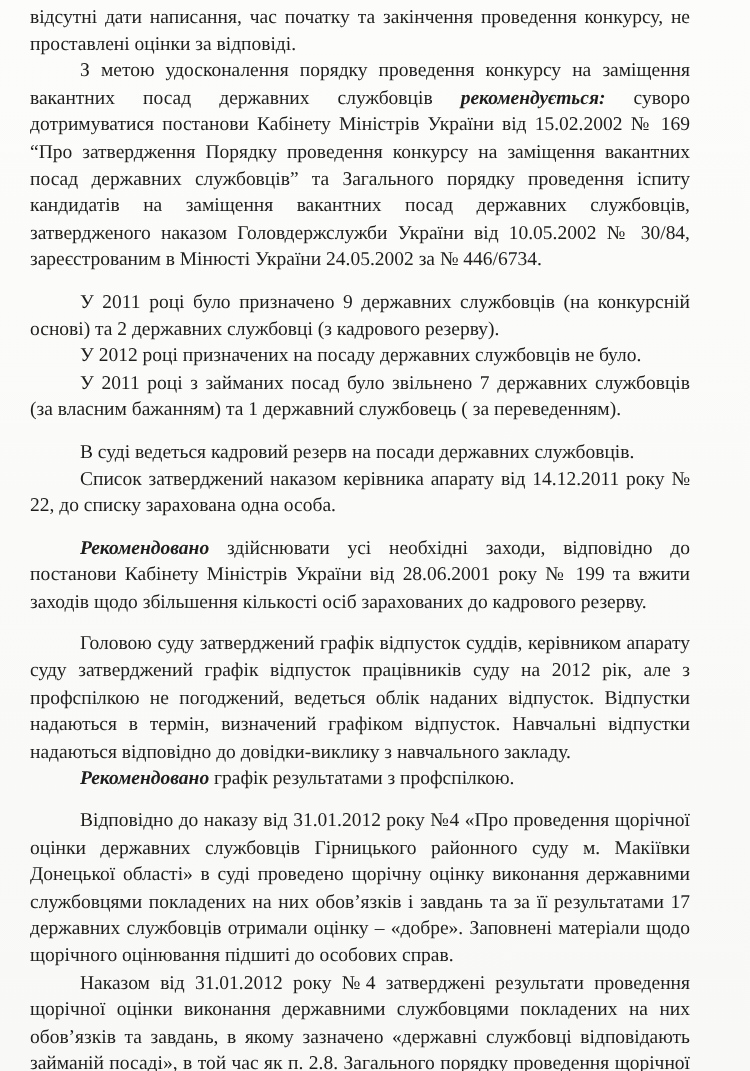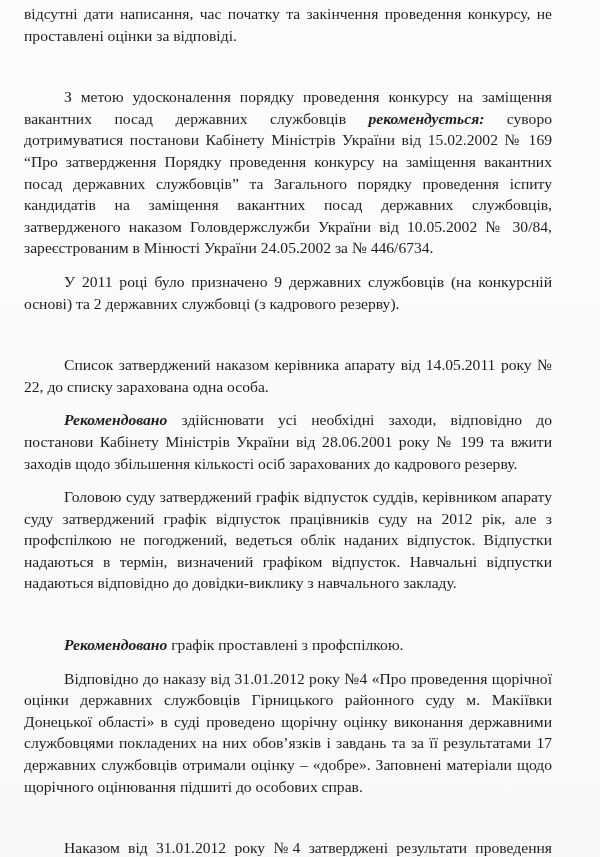--- a/index.html
+++ b/index.html
@@ -16,38 +16,41 @@
   }
   .text {
     position: absolute;
     left: 24px; top: 3px;
     width: 528px;
     font-size: 15.6px;
     line-height: 21.6px;
     text-align: justify;
   }
   .p { margin: 0; }
-  .ind { text-indent: 40px; margin-top: 40px; }
+  .ind { text-indent: 40px; }
   .gap { margin-top: 12px; }
   .bi { font-weight: bold; font-style: italic; }
 </style>
 </head>
 <body>
 
 <div class="page">
   <div class="text">
     <p class="p">відсутні дати написання, час початку та закінчення проведення конкурсу, не проставлені оцінки за відповіді.</p>
 
     <p class="p ind"><span>З метою удосконалення порядку проведення конкурсу на заміщення вакантних посад державних службовців </span><span class="bi">рекомендується:</span><span> суворо дотримуватися постанови Кабінету Міністрів України від 15.02.2002 № 169 “Про затвердження Порядку проведення конкурсу на заміщення вакантних посад державних службовців” та Загального порядку проведення іспиту кандидатів на заміщення вакантних посад державних службовців, затвердженого наказом Головдержслужби України від 10.05.2002 № 30/84, зареєстрованим в Мінюсті України 24.05.2002 за № 446/6734.</span></p>
 
     <p class="p ind gap">У 2011 році було призначено 9 державних службовців (на конкурсній основі) та 2 державних службовці (з кадрового резерву).</p>
+    <p class="p ind">У 2012 році призначених на посаду державних службовців не було.</p>
+    <p class="p ind">У 2011 році з займаних посад було звільнено 7 державних службовців (за власним бажанням) та 1 державний службовець ( за переведенням).</p>
 
-    <p class="p ind">Список затверджений наказом керівника апарату від 14.05.2011 року № 22, до списку зарахована одна особа.</p>
+    <p class="p ind gap">В суді ведеться кадровий резерв на посади державних службовців.</p>
+    <p class="p ind">Список затверджений наказом керівника апарату від 14.12.2011 року № 22, до списку зарахована одна особа.</p>
 
     <p class="p ind gap"><span class="bi">Рекомендовано</span><span> здійснювати усі необхідні заходи, відповідно до постанови Кабінету Міністрів України від 28.06.2001 року № 199 та вжити заходів щодо збільшення кількості осіб зарахованих до кадрового резерву.</span></p>
 
     <p class="p ind gap">Головою суду затверджений графік відпусток суддів, керівником апарату суду затверджений графік відпусток працівників суду на 2012 рік, але з профспілкою не погоджений, ведеться облік наданих відпусток. Відпустки надаються в термін, визначений графіком відпусток. Навчальні відпустки надаються відповідно до довідки-виклику з навчального закладу.</p>
-    <p class="p ind"><span class="bi">Рекомендовано</span><span> графік проставлені з профспілкою.</span></p>
+    <p class="p ind"><span class="bi">Рекомендовано</span><span> графік результатами з профспілкою.</span></p>
 
     <p class="p ind gap">Відповідно до наказу від 31.01.2012 року №4 «Про проведення щорічної оцінки державних службовців Гірницького районного суду м. Макіївки Донецької області» в суді проведено щорічну оцінку виконання державними службовцями покладених на них обов’язків і завдань та за її результатами 17 державних службовців отримали оцінку – «добре». Заповнені матеріали щодо щорічного оцінювання підшиті до особових справ.</p>
     <p class="p ind">Наказом від 31.01.2012 року №4 затверджені результати проведення щорічної оцінки виконання державними службовцями покладених на них обов’язків та завдань, в якому зазначено «державні службовці відповідають займаній посаді», в той час як п. 2.8. Загального порядку проведення щорічної оцінки виконання державними службовцями покладених на них</p>
   </div>
 </div>
 
 </body></html>

